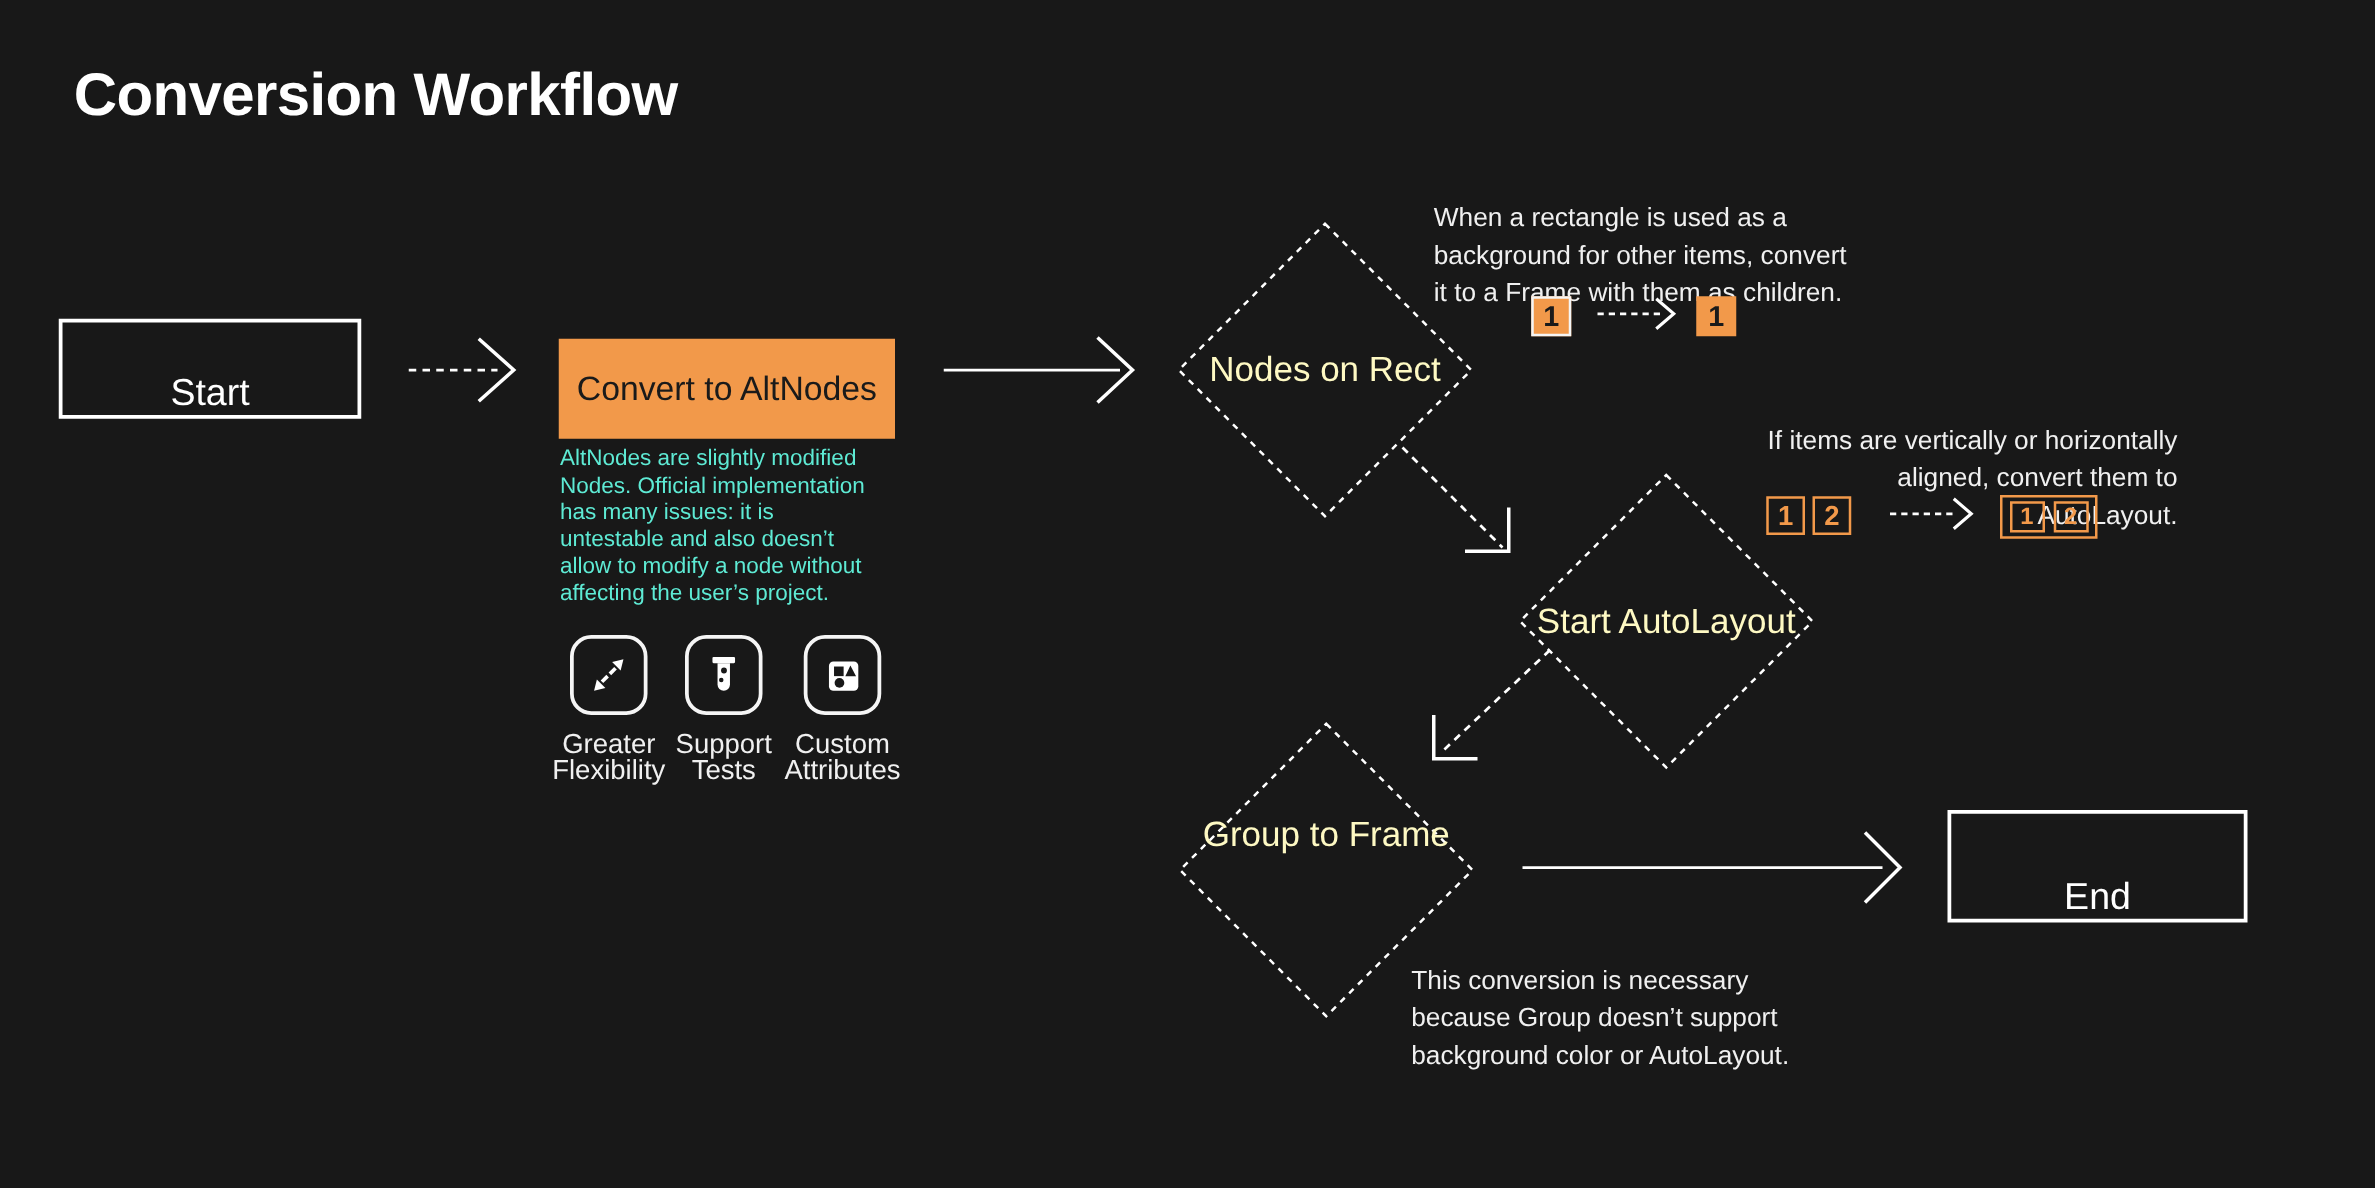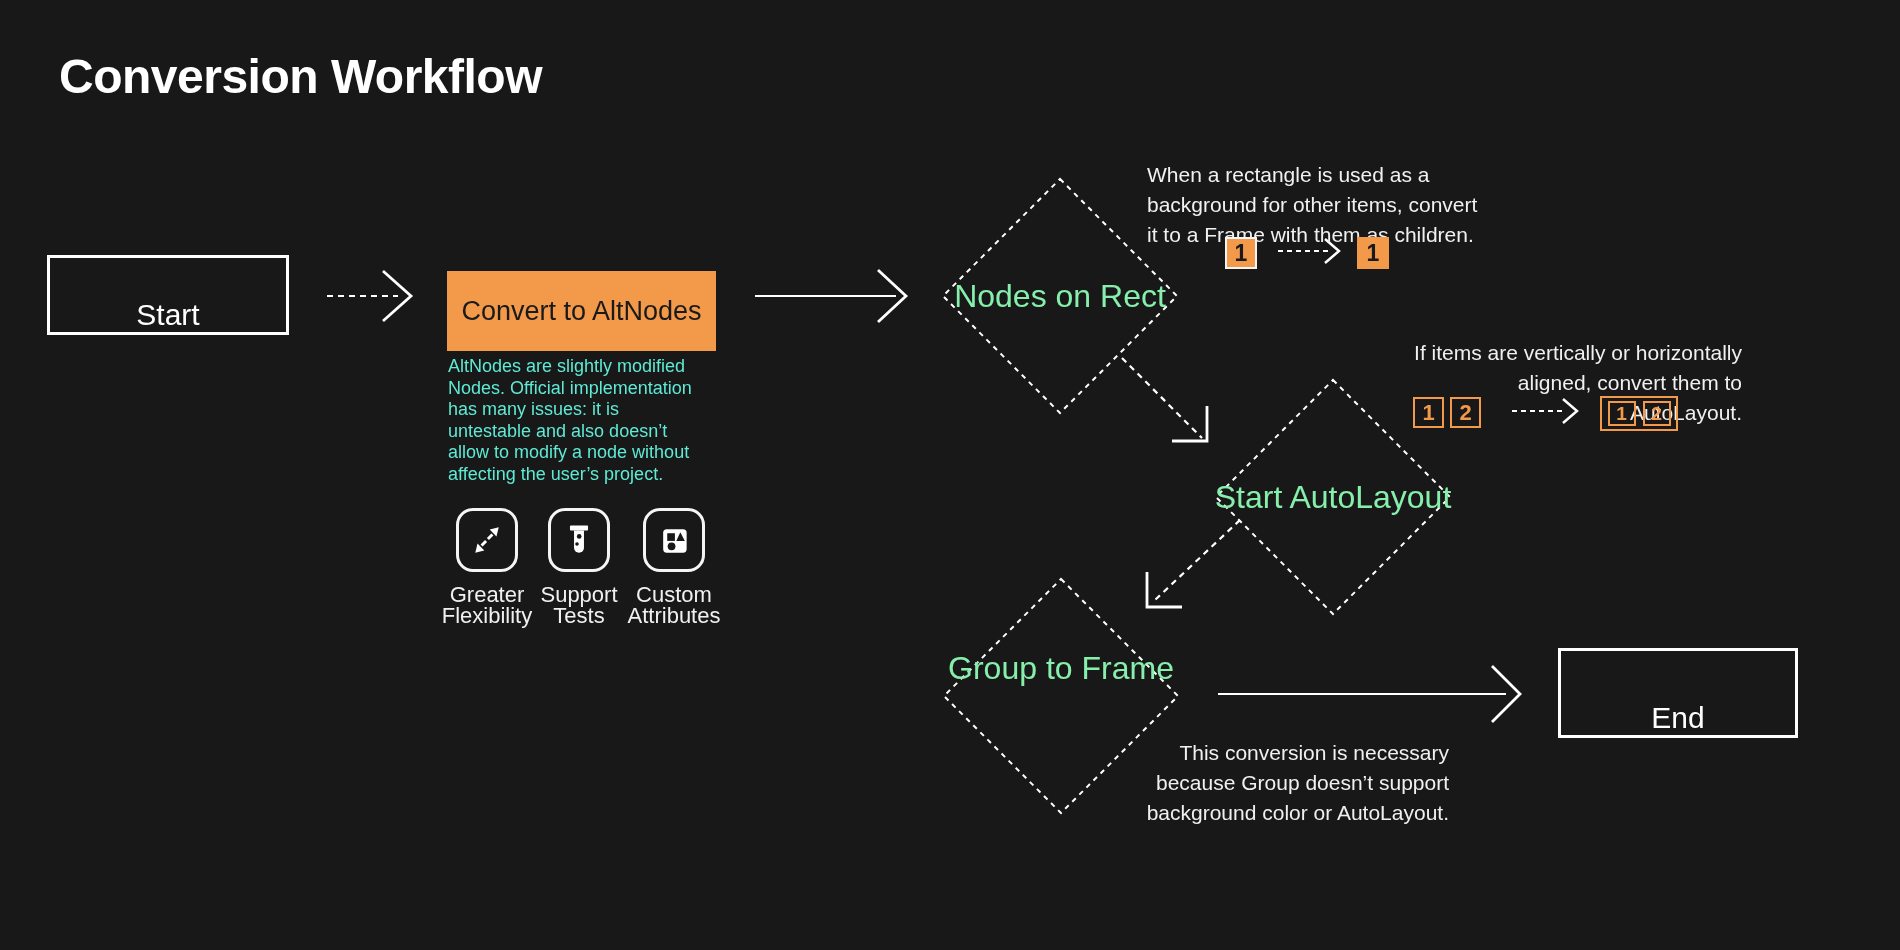--- a/index.html
+++ b/index.html
@@ -17,21 +17,21 @@
     display:flex; align-items:flex-end; justify-content:center;
     color:#ffffff; font-size:30px;
   }
   .accent-node {
     position:absolute; box-sizing:border-box; background:#F2994A;
     display:flex; align-items:center; justify-content:center;
     color:#1A1A1A; font-size:27px;
   }
   .diamond-label {
     position:absolute; transform:translate(-50%,-50%);
-    color:#86efac; font-size:32px; white-space:nowrap;
+    color:#fef9c3; font-size:28px; white-space:nowrap;
   }
   .desc {
     position:absolute; color:#5eead4; font-size:18px; line-height:21.5px;
     white-space:pre-line;
   }
   .note {
     position:absolute; color:#F0F0F0; font-size:21px; line-height:30px;
     white-space:pre-line;
   }
   .feature {
@@ -163,21 +163,21 @@
 
   <div class="diamond-label" style="left:1060px; top:296px;">Nodes on Rect</div>
   <div class="diamond-label" style="left:1333px; top:497px;">Start AutoLayout</div>
   <div class="diamond-label" style="left:1061px; top:668px;">Group to Frame</div>
 
   <div class="note" style="left:1147px; top:160px; width:340px;">When a rectangle is used as a
 background for other items, convert
 it to a Frame with them as children.</div>
   <div class="note" style="left:1402px; top:338px; width:340px;text-align:right;">If items are vertically or horizontally
 aligned, convert them to AutoLayout.</div>
-  <div class="note" style="left:1129px; top:738px; width:320px;text-align:right;">This conversion is necessary
+  <div class="note" style="left:1129px; top:770px; width:320px;">This conversion is necessary
 because Group doesn’t support
 background color or AutoLayout.</div>
 
   <div class="badge badge-solid badge-solid-bordered" style="left:1225px; top:237px;">1</div>
   <div class="badge badge-solid" style="left:1357px; top:237px;">1</div>
 
   <div class="badge badge-outline" style="left:1413px; top:397px;">1</div>
   <div class="badge badge-outline" style="left:1450px; top:397px;">2</div>
   <div class="badge-group">
     <div class="badge-inner">1</div>

